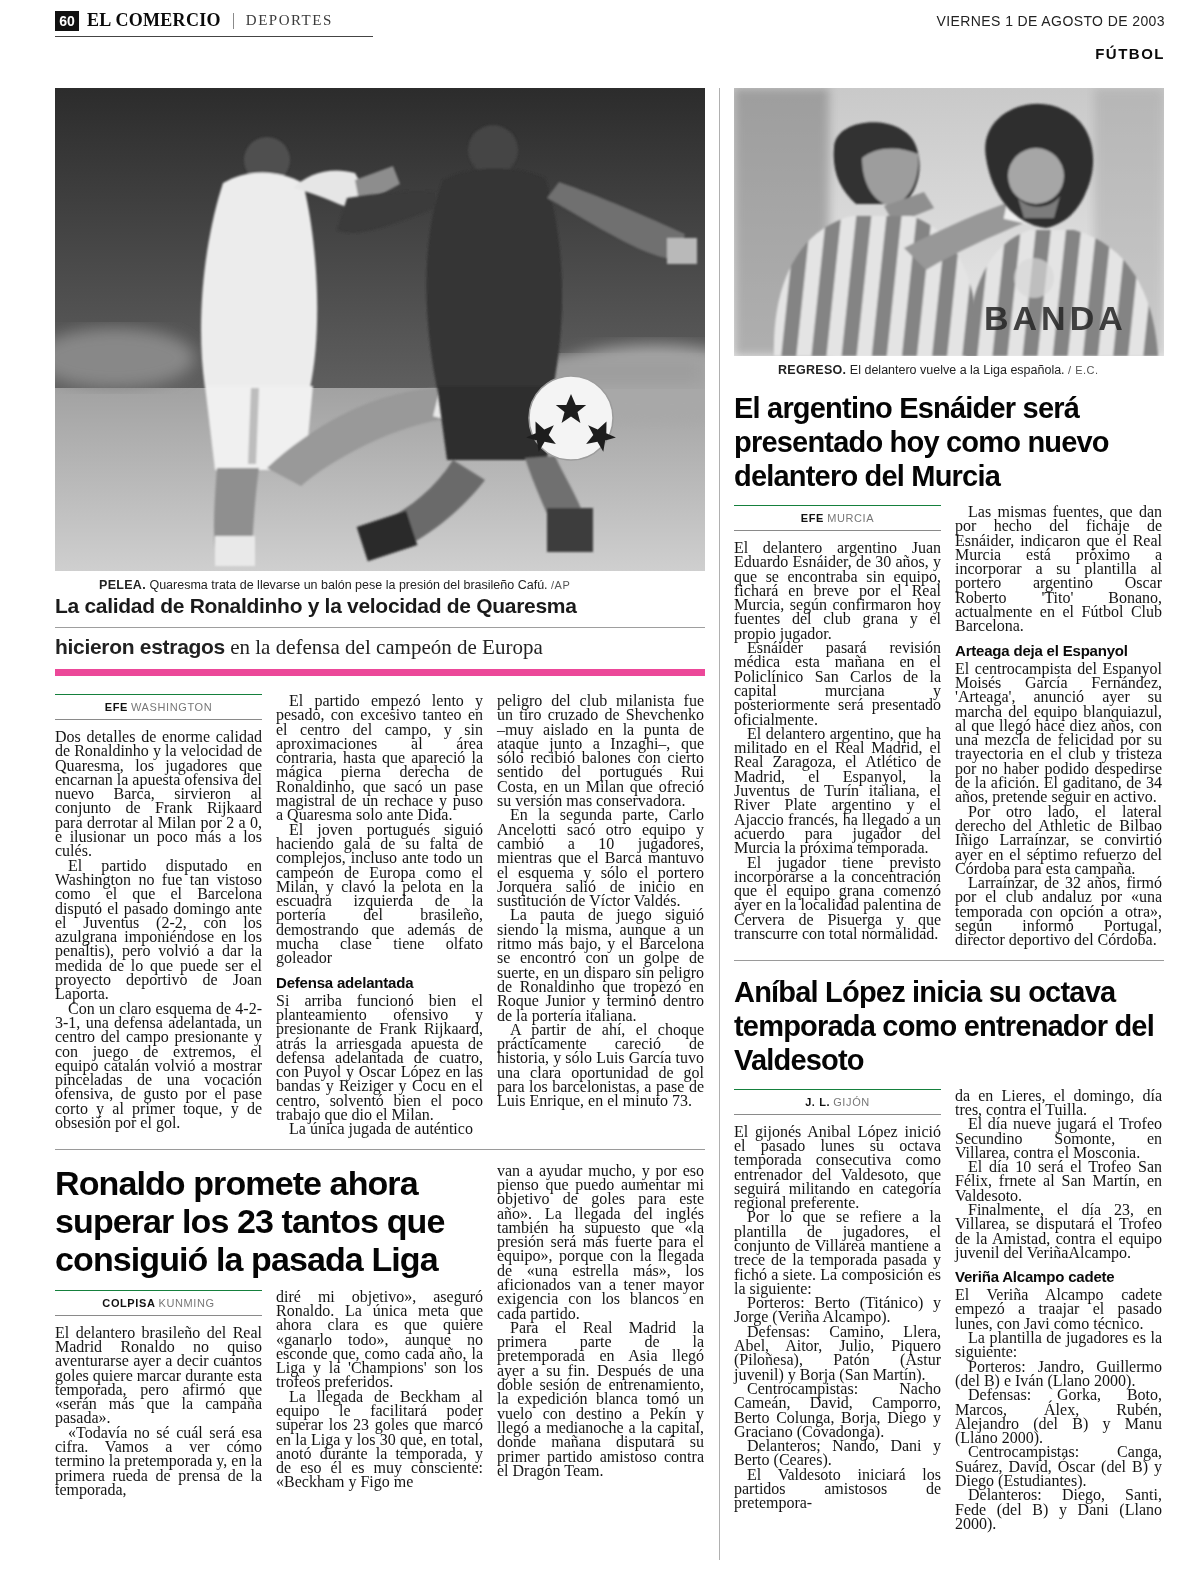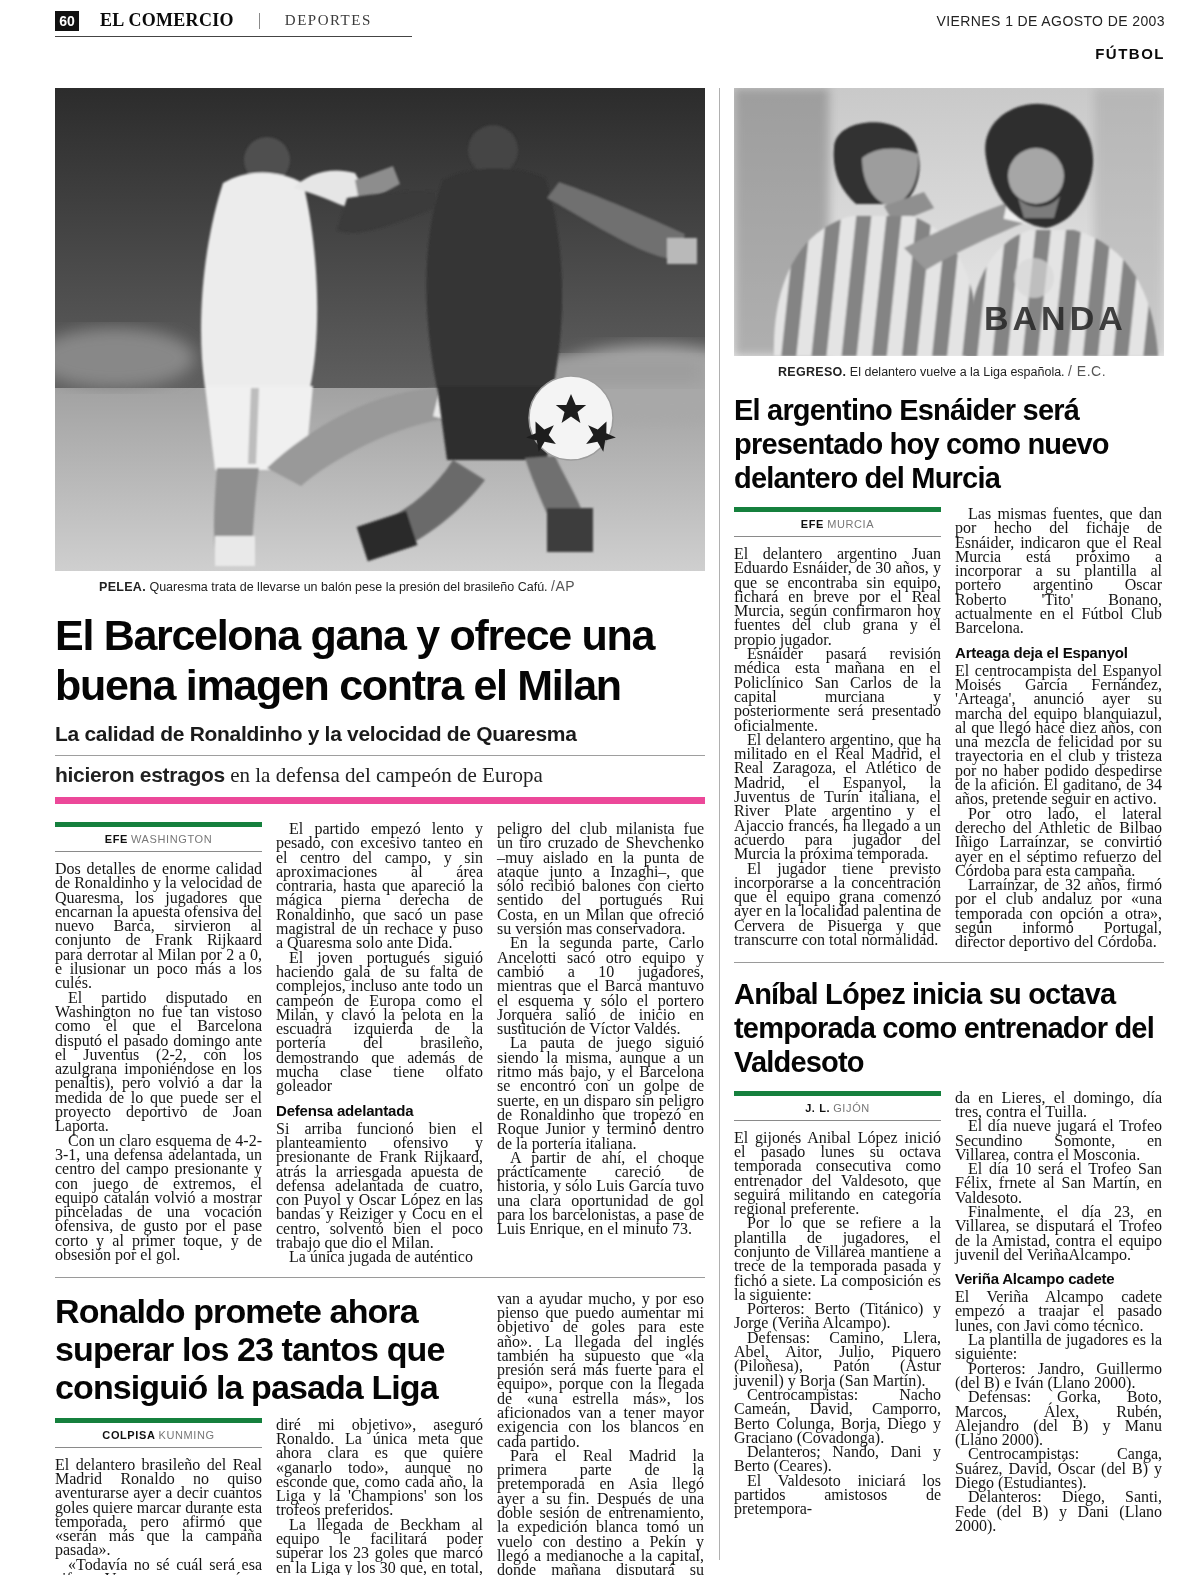--- a/index.html
+++ b/index.html
@@ -5,48 +5,48 @@
   * { box-sizing: border-box; }
   html,body { margin:0; padding:0; background:#ffffff; }
   .page {
     position:relative; width:1200px; height:1575px; margin:0 auto;
     background:#fff; color:#1a1a1a; overflow:hidden;
     font-family:"Liberation Serif", serif;
   }
   
   .hdr { padding:10px 35px 0 55px; }
   .hdr-row { display:flex; align-items:center; }
-  .hdr-left { display:flex; align-items:center; gap:21px; border-bottom:1px solid #444; padding:0 40px 5px 0; }
+  .hdr-left { display:flex; align-items:center; gap:8px; border-bottom:1px solid #444; padding:0 40px 5px 0; }
   .pagenum { background:#111; color:#fff; font:bold 14px/20px "Liberation Sans",sans-serif; width:24px; height:20px; text-align:center; }
   .masthead { font:bold 18px "Liberation Serif",serif; letter-spacing:.3px; color:#0a0a0a; }
   .hdr-sep { width:1px; height:16px; background:#8a8a8a; margin:0 4px; }
   .section-name { font:15px "Liberation Serif",serif; letter-spacing:1.5px; color:#3b3b3b; }
   .hdr-date { margin-left:auto; font:14px "Liberation Sans",sans-serif; letter-spacing:.4px; color:#222; align-self:flex-start; padding-top:3px; }
   .topic { text-align:right; font:bold 15px "Liberation Sans",sans-serif; letter-spacing:1.5px; color:#0a0a0a; margin-top:8px; }
   
   .content { display:flex; padding:26px 35px 0 55px; }
   .lsec { width:650px; flex:0 0 650px; }
   .vdivider { flex:0 0 29px; position:relative; }
   .vdivider::after { content:""; position:absolute; left:14px; top:0; height:1472px; width:1px; background:#b0b0b0; }
   .rsec { width:430px; flex:0 0 430px; }
   
   .photo { display:block; }
   .caption { margin-top:7px; font:12.5px "Liberation Sans",sans-serif; color:#222; }
   .cap-kicker { font-weight:bold; letter-spacing:.3px;padding-left:44px; }
-  .cap-credit { font-size:14px; color:#555; letter-spacing:.5px; }
+  .cap-credit { font-size:11px; color:#555; letter-spacing:.5px; }
   
   .hl-main { font:bold 43px/50px "Liberation Sans",sans-serif; letter-spacing:-1.3px; color:#050505; margin:16px 0 10px; }
   .hl-sec  { font:bold 29px/34px "Liberation Sans",sans-serif; letter-spacing:-.8px; color:#050505; margin:14px 0 12px; }
   .hl-ron  { font:bold 34px/38px "Liberation Sans",sans-serif; letter-spacing:-.9px; color:#050505; margin:0 0 12px; }
   .standfirst { border-bottom:7px solid #ec4899; margin-bottom:18px; }
   .sf-line1 { font:bold 21px/28px "Liberation Sans",sans-serif; letter-spacing:-.3px; border-bottom:1px solid #9e9e9e; padding-bottom:7px; }
   .sf-line2 { font:21px/28px "Liberation Serif",serif; padding:5px 0 8px; color:#222; }
   .sf-bold { font-family:"Liberation Sans",sans-serif; font-weight:bold; letter-spacing:-.3px; }
   
-  .byline { border-top:5px solid #15803d; border-bottom:1px solid #8a8a8a; text-align:center; padding:6px 0; margin-bottom:10px; font:11px "Liberation Sans",sans-serif; }
+  .byline { border-top:1px solid #15803d; border-bottom:1px solid #8a8a8a; text-align:center; padding:6px 0; margin-bottom:10px; font:11px "Liberation Sans",sans-serif; }
   .by-agency { font-weight:bold; letter-spacing:.6px; color:#111; }
   .by-loc { color:#777; letter-spacing:.6px; }
   .cols { display:flex; gap:14px; }
   .col { width:207px; flex:0 0 207px; }
   .col-wide { width:428px; flex:0 0 428px; }
   .bp { margin:0; font-size:16px; line-height:14.3px; text-align:justify; color:#141414;font-family:Liberation Serif, serif; }
   .ind { text-indent:13px; }
   .subhead { font:bold 15px "Liberation Sans",sans-serif; letter-spacing:-.2px; color:#0a0a0a; margin:8px 0 3px; }
   .secrule { border:none; border-top:1px solid #9a9a9a; margin:12px 0 14px; }
 </style>
@@ -132,21 +132,20 @@
           <use href="#star" x="516" y="322" fill="#1d1d1d"></use>
           <use href="#star" x="487" y="348" fill="#1d1d1d" transform="rotate(-24 487 348)"></use>
           <use href="#star" x="545" y="348" fill="#1d1d1d" transform="rotate(24 545 348)"></use>
         </g>
       </svg>
 
       <div class="caption">
         <span class="cap-kicker">PELEA.</span><span> Quaresma trata de llevarse un balón pese la presión del brasileño Cafú. </span><span class="cap-credit">/AP</span>
       </div>
 
-      <h1 class="hl-main">El Barcelona gana y ofrece una buena imagen contra el Milan</h1>
 
       <div class="standfirst">
         <div class="sf-line1">La calidad de Ronaldinho y la velocidad de Quaresma</div>
         <div class="sf-line2"><span class="sf-bold">hicieron estragos</span><span> en la defensa del campeón de Europa</span></div>
       </div>
 
       <div class="cols">
         <div class="col">
           <div class="byline">
             <span class="by-agency">EFE</span>

